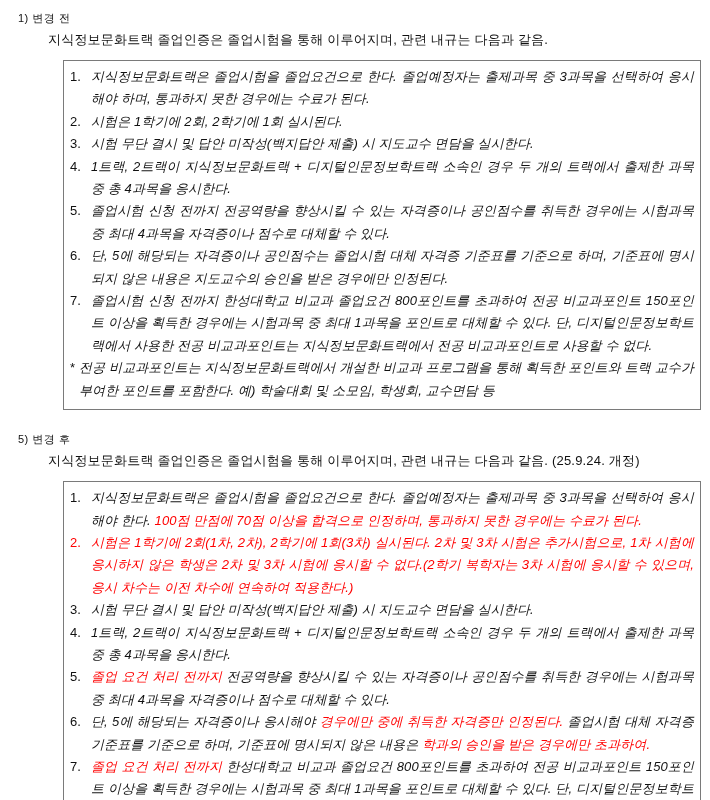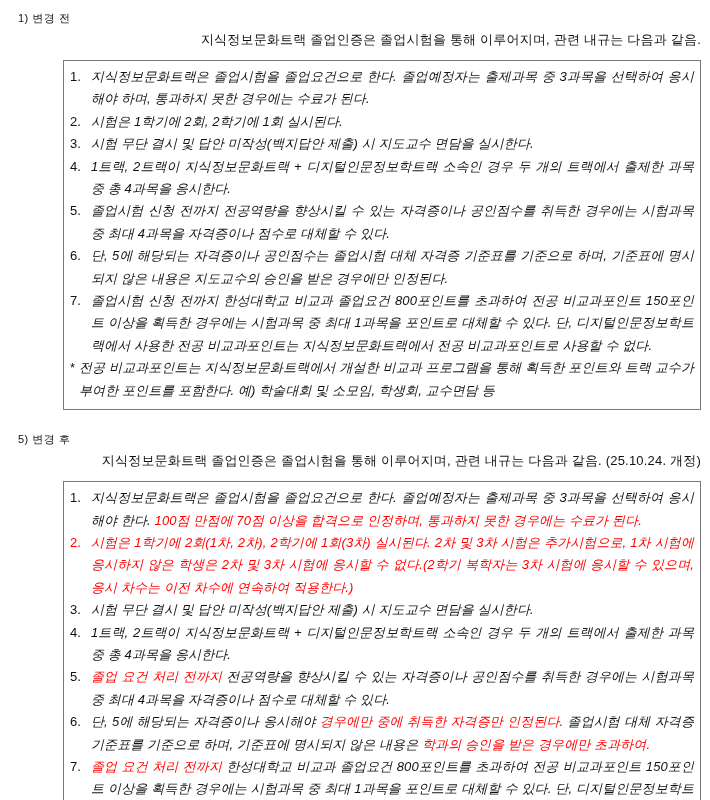--- a/index.html
+++ b/index.html
@@ -17,21 +17,21 @@
     font-size:13px;
   }
   .page{padding:8px 9px 0 18px;box-sizing:border-box;}
   .section{margin:0;}
   .section + .section{margin-top:19px;}
   .sec-heading{
     font-size:11px;font-weight:400;margin:0;line-height:20px;
     letter-spacing:.5px;
   }
   .sec-intro{
-    margin:2px 0 0 24px;line-height:20px;letter-spacing:.2px;text-align:right;
+    margin:2px 0 0 30px;line-height:20px;letter-spacing:.2px;
   }
   .rules-box{
     margin:10px 0 0 45px;
     width:638px;
     box-sizing:border-box;
     border:1px solid var(--border);
     padding:5px 6px 7px 6px;
     background:var(--bg);
   }
   .rules-list{margin:0;padding:0;}
@@ -93,21 +93,21 @@
           <div class="item star">
             <span class="marker">*</span>
             <span class="body"><span>전공 비교과포인트는 지식정보문화트랙에서 개설한 비교과 프로그램을 통해 획득한 포인트와 트랙 교수가 부여한 포인트를 포함한다. 예) 학술대회 및 소모임, 학생회, 교수면담 등</span></span>
           </div>
         </div>
     </div>
   </div>
 
   <div class="section">
     <h3 class="sec-heading">5) 변경 후</h3>
-    <p class="sec-intro">지식정보문화트랙 졸업인증은 졸업시험을 통해 이루어지며, 관련 내규는 다음과 같음. (25.10.24. 개정)</p>
+    <p class="sec-intro">지식정보문화트랙 졸업인증은 졸업시험을 통해 이루어지며, 관련 내규는 다음과 같음. (25.9.24. 개정)</p>
     <div class="rules-box">
       <div class="rules-list">
           <div class="item">
             <span class="marker">1.</span>
             <span class="body"><span>지식정보문화트랙은 졸업시험을 졸업요건으로 한다. 졸업예정자는 출제과목 중 3과목을 선택하여 응시해야 한다. </span><span class="red">100점 만점에 70점 이상을 합격으로 인정하며, 통과하지 못한 경우에는 수료가 된다.</span></span>
           </div>
           <div class="item">
             <span class="marker red">2.</span>
             <span class="body"><span class="red">시험은 1학기에 2회(1차, 2차), 2학기에 1회(3차) 실시된다. 2차 및 3차 시험은 추가시험으로, 1차 시험에 응시하지 않은 학생은 2차 및 3차 시험에 응시할 수 없다.(2학기 복학자는 3차 시험에 응시할 수 있으며, 응시 차수는 이전 차수에 연속하여 적용한다.)</span></span>
           </div>

